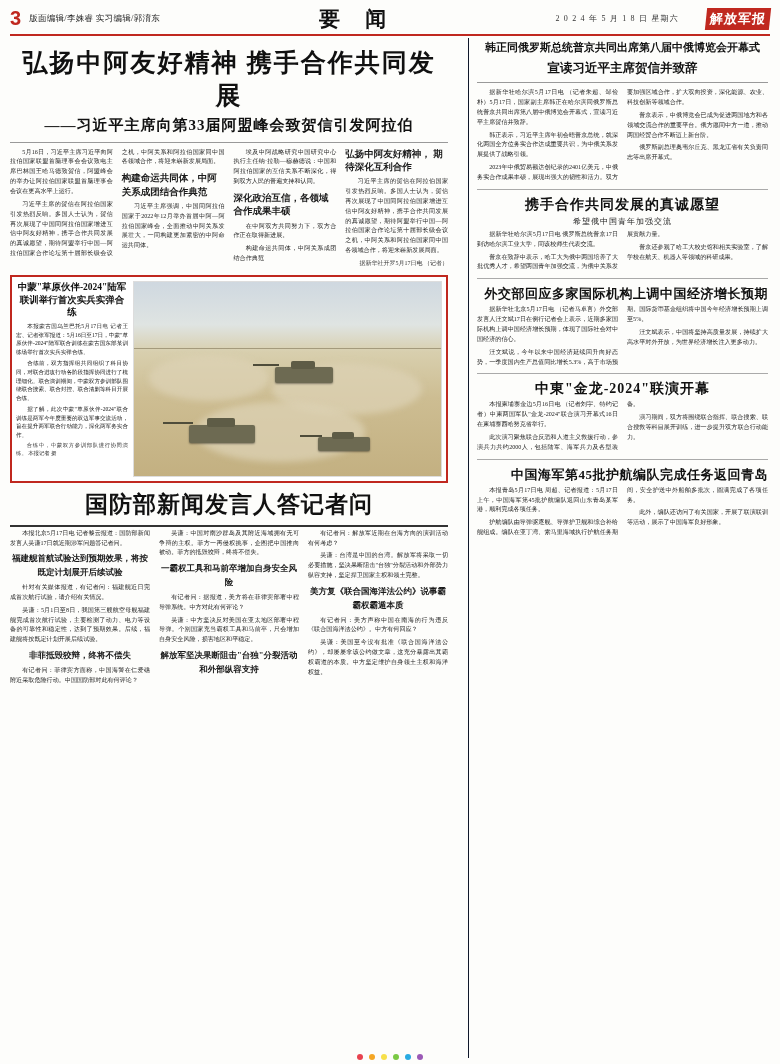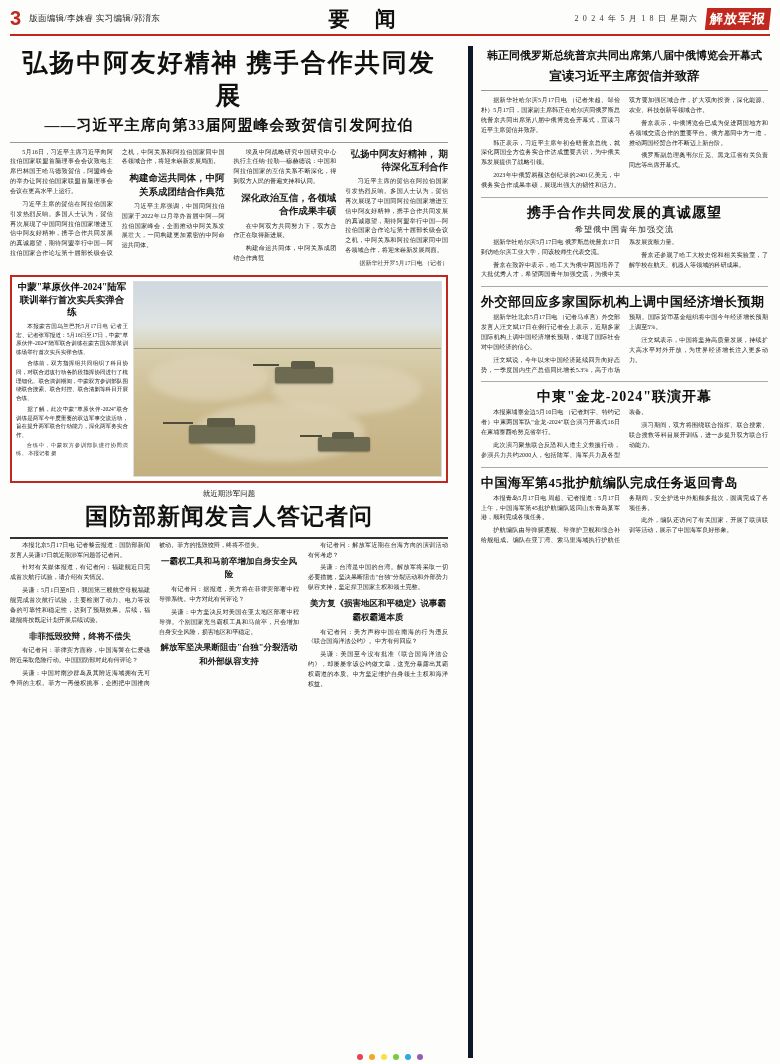--- a/index.html
+++ b/index.html
@@ -18,53 +18,53 @@
   .masthead {
     display:flex; align-items:center; justify-content:space-between;
     border-bottom: 2px solid #c0281f;
     padding-bottom: 3px; margin-bottom:2px;
     height: 30px;
   }
   .mh-left { display:flex; align-items:center; gap:8px; }
   .pageno { font-size:20px; font-weight:bold; color:#c0281f; font-family:"Liberation Sans",sans-serif; }
   .editors { font-size:8.5px; color:#222; letter-spacing:.3px; }
   .mh-center { font-size:21px; font-weight:bold; letter-spacing:10px; color:#111; }
-  .mh-right { display:flex; align-items:center; gap:8px; }
+  .mh-right { display:flex; align-items:center; gap:27px; }
   .date { font-size:8px; color:#333; letter-spacing:1.2px; }
   .logo {
     font-size:13px; color:#fff; background:#c0281f; padding:2px 4px;
     font-family:"Liberation Serif",serif; letter-spacing:1px; font-weight:bold;
     transform: skewX(-6deg);
   }
 
   
   .cols { display:flex; gap:20px; height: 1020px; }
   .col-left { width: 438px; }
-  .col-right { width: 300px; border-left:5px solid #0f172a; padding-left:8px;margin-top:8px; }
+  .col-right { width: 300px; border-left:1px solid #0f172a; padding-left:8px; }
 
   
   h1.head1 {
     font-size:25px; font-weight:bold; text-align:center; margin:8px 0 2px 0;
     letter-spacing:2px;
   }
   .head1-sub {
     font-size:15px; font-weight:bold; text-align:center; margin:2px 0; line-height:1.5;
     letter-spacing:1px;
   }
   .rule-thin { border-top:1px solid #999; margin:5px 0; }
   .rule-dbl { border-top:2px solid #333; margin:5px 0 2px 0; }
 
   
   .textcols { column-gap:9px; font-size:6.1px; line-height:1.62; text-align:justify; color:#1a1a1a; }
   .textcols p { margin:0 0 3px 0; text-indent:2em; }
   .c4 { column-count:4; }
   .c3 { column-count:3; }
   .c2 { column-count:2; }
   .subhead-sm {
-    font-size:9.5px; font-weight:bold; text-align:right; margin:5px 0 3px 0; line-height:1.4;
+    font-size:9.5px; font-weight:bold; text-align:left; margin:5px 0 3px 0; line-height:1.4;
   }
   .byline { font-size:6px; text-align:right; color:#333; margin:2px 0 3px 0; }
   .lead { font-size:6.1px; line-height:1.62; text-align:justify; }
 
   
   .feature {
     border:2px solid #c0281f; padding:4px; margin:6px 0 4px 0;
     display:flex; gap:5px; background:#fff;
   }
   .feature-text { width:112px; }
@@ -97,21 +97,21 @@
   .smallhead { font-size:8.5px; font-weight:bold; text-align:center; margin:4px 0 3px 0; }
 
   
   .r-head-main {
     font-size:11px; font-weight:bold; text-align:center; line-height:1.45; margin:2px 0;
   }
   .r-head-sub {
     font-size:12.5px; font-weight:bold; text-align:center; line-height:1.45; margin:3px 0 4px 0;
   }
   .r-title { font-size:14px; font-weight:bold; text-align:center; margin:5px 0 2px 0; letter-spacing:1px;}
-  .r-title-sm { font-size:13px; font-weight:bold; text-align:left; margin:5px 0 2px 0; letter-spacing:.5px;font-family:Liberation Serif, serif;}
+  .r-title-sm { font-size:13px; font-weight:bold; text-align:right; margin:5px 0 2px 0; letter-spacing:.5px;font-family:Liberation Serif, serif;}
   .r-kicker { font-size:8px; text-align:center; color:#222; margin:1px 0 3px 0; letter-spacing:1px;}
   .r-body { font-size:6.1px; line-height:1.62; text-align:justify; }
   .r-body p { margin:0 0 3px 0; text-indent:2em; }
   .hr-gray { border-top:1px solid #aaa; margin:6px 0; }
 
   
   .footer-dots {
     position:absolute; bottom:4px; left:0; right:0;
     display:flex; justify-content:center; gap:6px;
   }
@@ -183,43 +183,43 @@
             <div class="barrel" style="left:-26px; top:-3px; width:30px;"></div>
           </div>
           <div class="tank" style="left:60%; top:80%; width:52px; height:14px;">
             <div class="turret" style="left:14px; top:-5px; width:22px; height:7px;"></div>
             <div class="barrel" style="left:-18px; top:-2px; width:22px;"></div>
           </div>
         </div>
       </div>
 
       <div class="sec">
-        <div class="kicker">就近期涉军问题</div>
         <h2 class="head2">国防部新闻发言人答记者问</h2>
         <div class="rule-dbl"></div>
 
         <div class="textcols c3">
           <p class="lead">本报北京5月17日电  记者黎云报道：国防部新闻发言人吴谦17日就近期涉军问题答记者问。</p>
 
+          <div class="smallhead">福建舰首航试验达到预期效果，将按既定计划展开后续试验</div>
           <p>针对有关媒体报道，有记者问：福建舰近日完成首次航行试验，请介绍有关情况。</p>
           <p>吴谦：5月1日至8日，我国第三艘航空母舰福建舰完成首次航行试验，主要检测了动力、电力等设备的可靠性和稳定性，达到了预期效果。后续，福建舰将按既定计划开展后续试验。</p>
 
           <div class="smallhead">非菲抵毁狡辩，终将不偿失</div>
           <p>有记者问：菲律宾方面称，中国海警在仁爱礁附近采取危险行动。中国国防部对此有何评论？</p>
           <p>吴谦：中国对南沙群岛及其附近海域拥有无可争辩的主权。菲方一再侵权挑事，企图把中国推向被动。菲方的抵毁狡辩，终将不偿失。</p>
 
           <div class="smallhead">一霸权工具和马前卒增加自身安全风险</div>
           <p>有记者问：据报道，美方将在菲律宾部署中程导弹系统。中方对此有何评论？</p>
           <p>吴谦：中方坚决反对美国在亚太地区部署中程导弹。个别国家充当霸权工具和马前卒，只会增加自身安全风险，损害地区和平稳定。</p>
 
           <div class="smallhead">解放军坚决果断阻击"台独"分裂活动和外部纵容支持</div>
           <p>有记者问：解放军近期在台海方向的演训活动有何考虑？</p>
           <p>吴谦：台湾是中国的台湾。解放军将采取一切必要措施，坚决果断阻击"台独"分裂活动和外部势力纵容支持，坚定捍卫国家主权和领土完整。</p>
 
-          <div class="smallhead">美方复《损害地区和平稳定》说事霸霸权霸遁本质</div>
+          <div class="smallhead">美方复《联合国海洋法公约》说事霸霸权霸遁本质</div>
           <p>有记者问：美方声称中国在南海的行为违反《联合国海洋法公约》。中方有何回应？</p>
           <p>吴谦：美国至今没有批准《联合国海洋法公约》，却屡屡拿该公约做文章，这充分暴露出其霸权霸道的本质。中方坚定维护自身领土主权和海洋权益。</p>
         </div>
       </div>
     </div>
 
     <div class="col-right">
 
       <div class="r-head-main">韩正同俄罗斯总统普京共同出席第八届中俄博览会开幕式</div>
       <div class="r-head-sub">宣读习近平主席贺信并致辞</div>

